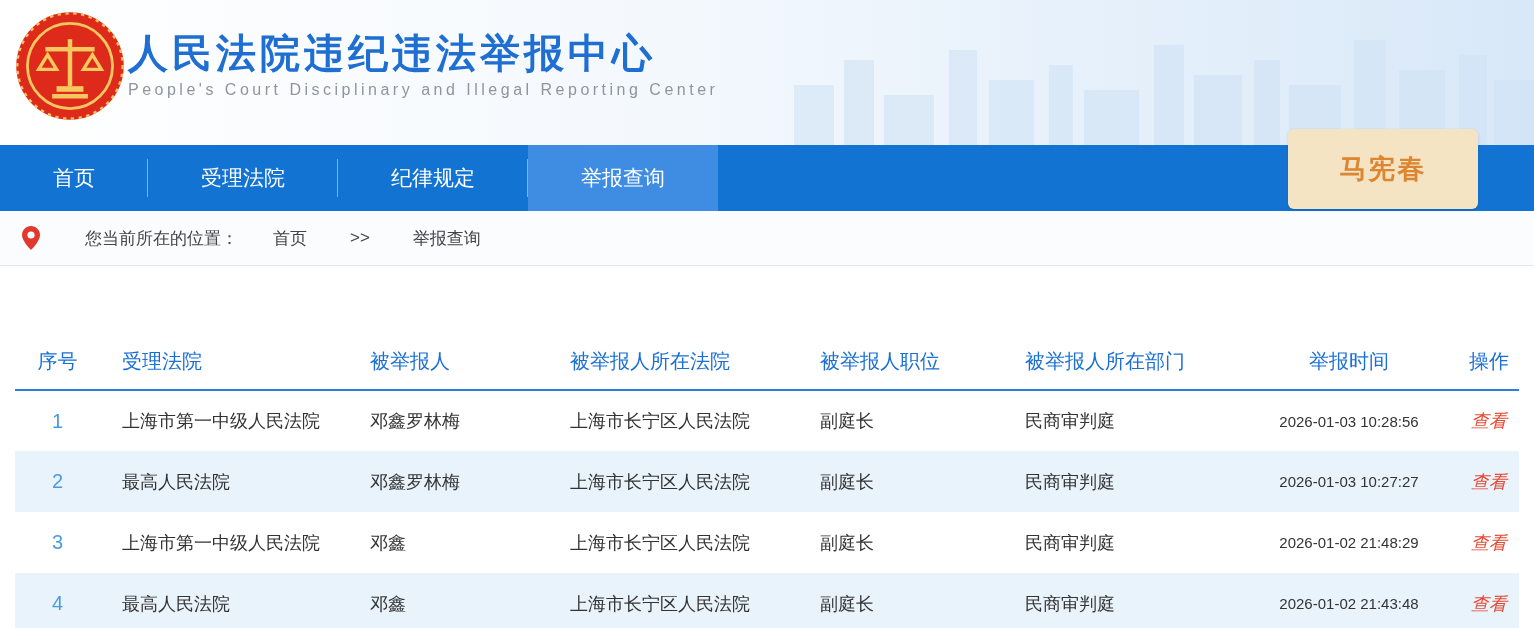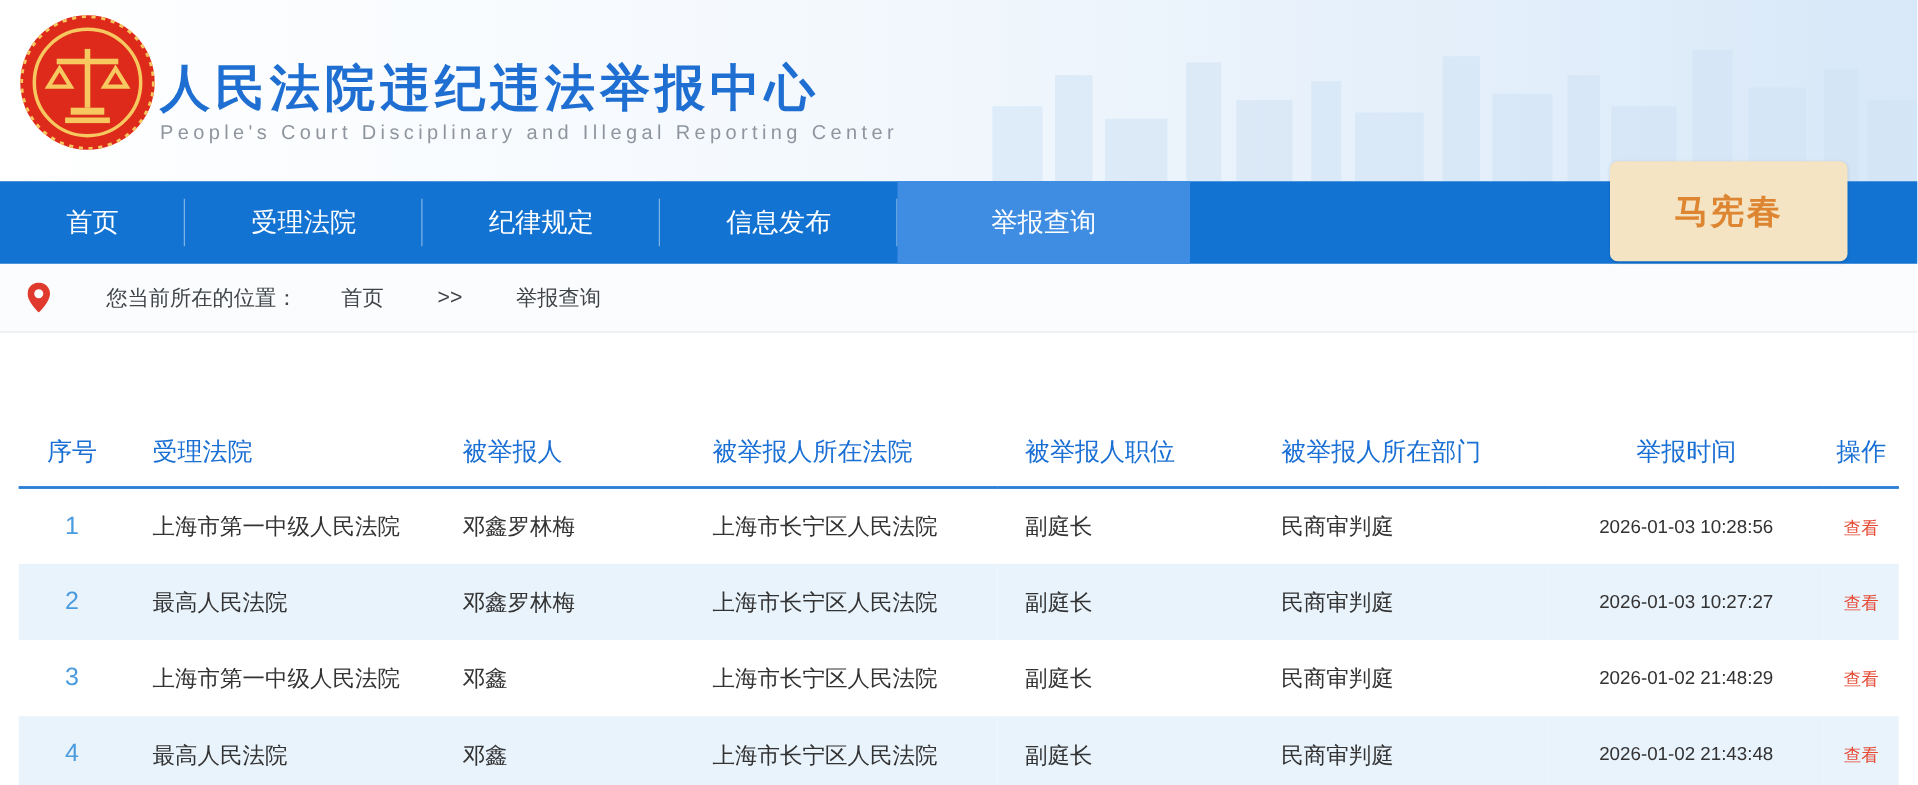--- a/index.html
+++ b/index.html
@@ -18,21 +18,21 @@
     overflow: hidden;
   }
   .skyline {
     position: absolute; right: 0; bottom: 0; height: 120px; width: 760px;
     opacity: 0.55;
   }
   .emblem {
     position: absolute; left: 14px; top: 10px;
     width: 112px; height: 112px;
   }
-  .header-text { position: absolute; left: 128px; top: 43px; }
+  .header-text { position: absolute; left: 128px; top: 26px; }
   .site-title {
     font-size: 40px; font-weight: bold; color: #1f6fd2;
     letter-spacing: 4px;
   }
   .site-subtitle {
     font-size: 16px; color: #8f959e; letter-spacing: 3.5px;
   }
 
   
   .main-nav {
@@ -115,21 +115,21 @@
     white-space: nowrap;
   }
   .report-table td.c-no {
     text-align: center; padding-left: 0;
     color: #4a9ade; font-size: 20px;
   }
   .report-table td.c-time { text-align: center; padding-left: 0; font-size: 15px; margin-top: 40px; }
   .report-table td.c-action { text-align: center; padding-left: 0; }
   .report-table tr.alt td { background: #e9f3fc; }
   .view-link {
-    color: #e64a33; font-size: 14px; cursor: pointer; text-decoration: none;
+    color: #e64a33; font-size: 18px; cursor: pointer; text-decoration: none; font-style: italic;
   }
 </style>
 </head>
 <body>
 
 <header class="site-header">
   <svg class="skyline" viewBox="0 0 760 120" preserveAspectRatio="none">
     <g fill="#cfe2f5">
       <rect x="20" y="60" width="40" height="60"></rect>
       <rect x="70" y="35" width="30" height="85"></rect>
@@ -164,21 +164,20 @@
   <div class="header-text">
     <div class="site-title">人民法院违纪违法举报中心</div>
     <div class="site-subtitle">People's Court Disciplinary and Illegal Reporting Center</div>
   </div>
 </header>
 
 <nav class="main-nav">
   <div class="nav-item">首页</div>
   <div class="nav-item">受理法院</div>
   <div class="nav-item">纪律规定</div>
-  <div class="nav-item">信息发布</div>
   <div class="nav-item active">举报查询</div>
   <div class="user-badge">马宪春</div>
 </nav>
 
 <div class="breadcrumb-bar">
   <svg class="pin-icon" viewBox="0 0 18 24">
     <path d="M9 0C4 0 0 4 0 9c0 6.4 9 15 9 15s9-8.6 9-15c0-5-4-9-9-9z" fill="#e0392e"></path>
     <circle cx="9" cy="9" r="3.6" fill="#fbfcfd"></circle>
   </svg>
   <span class="crumb">您当前所在的位置：</span>

